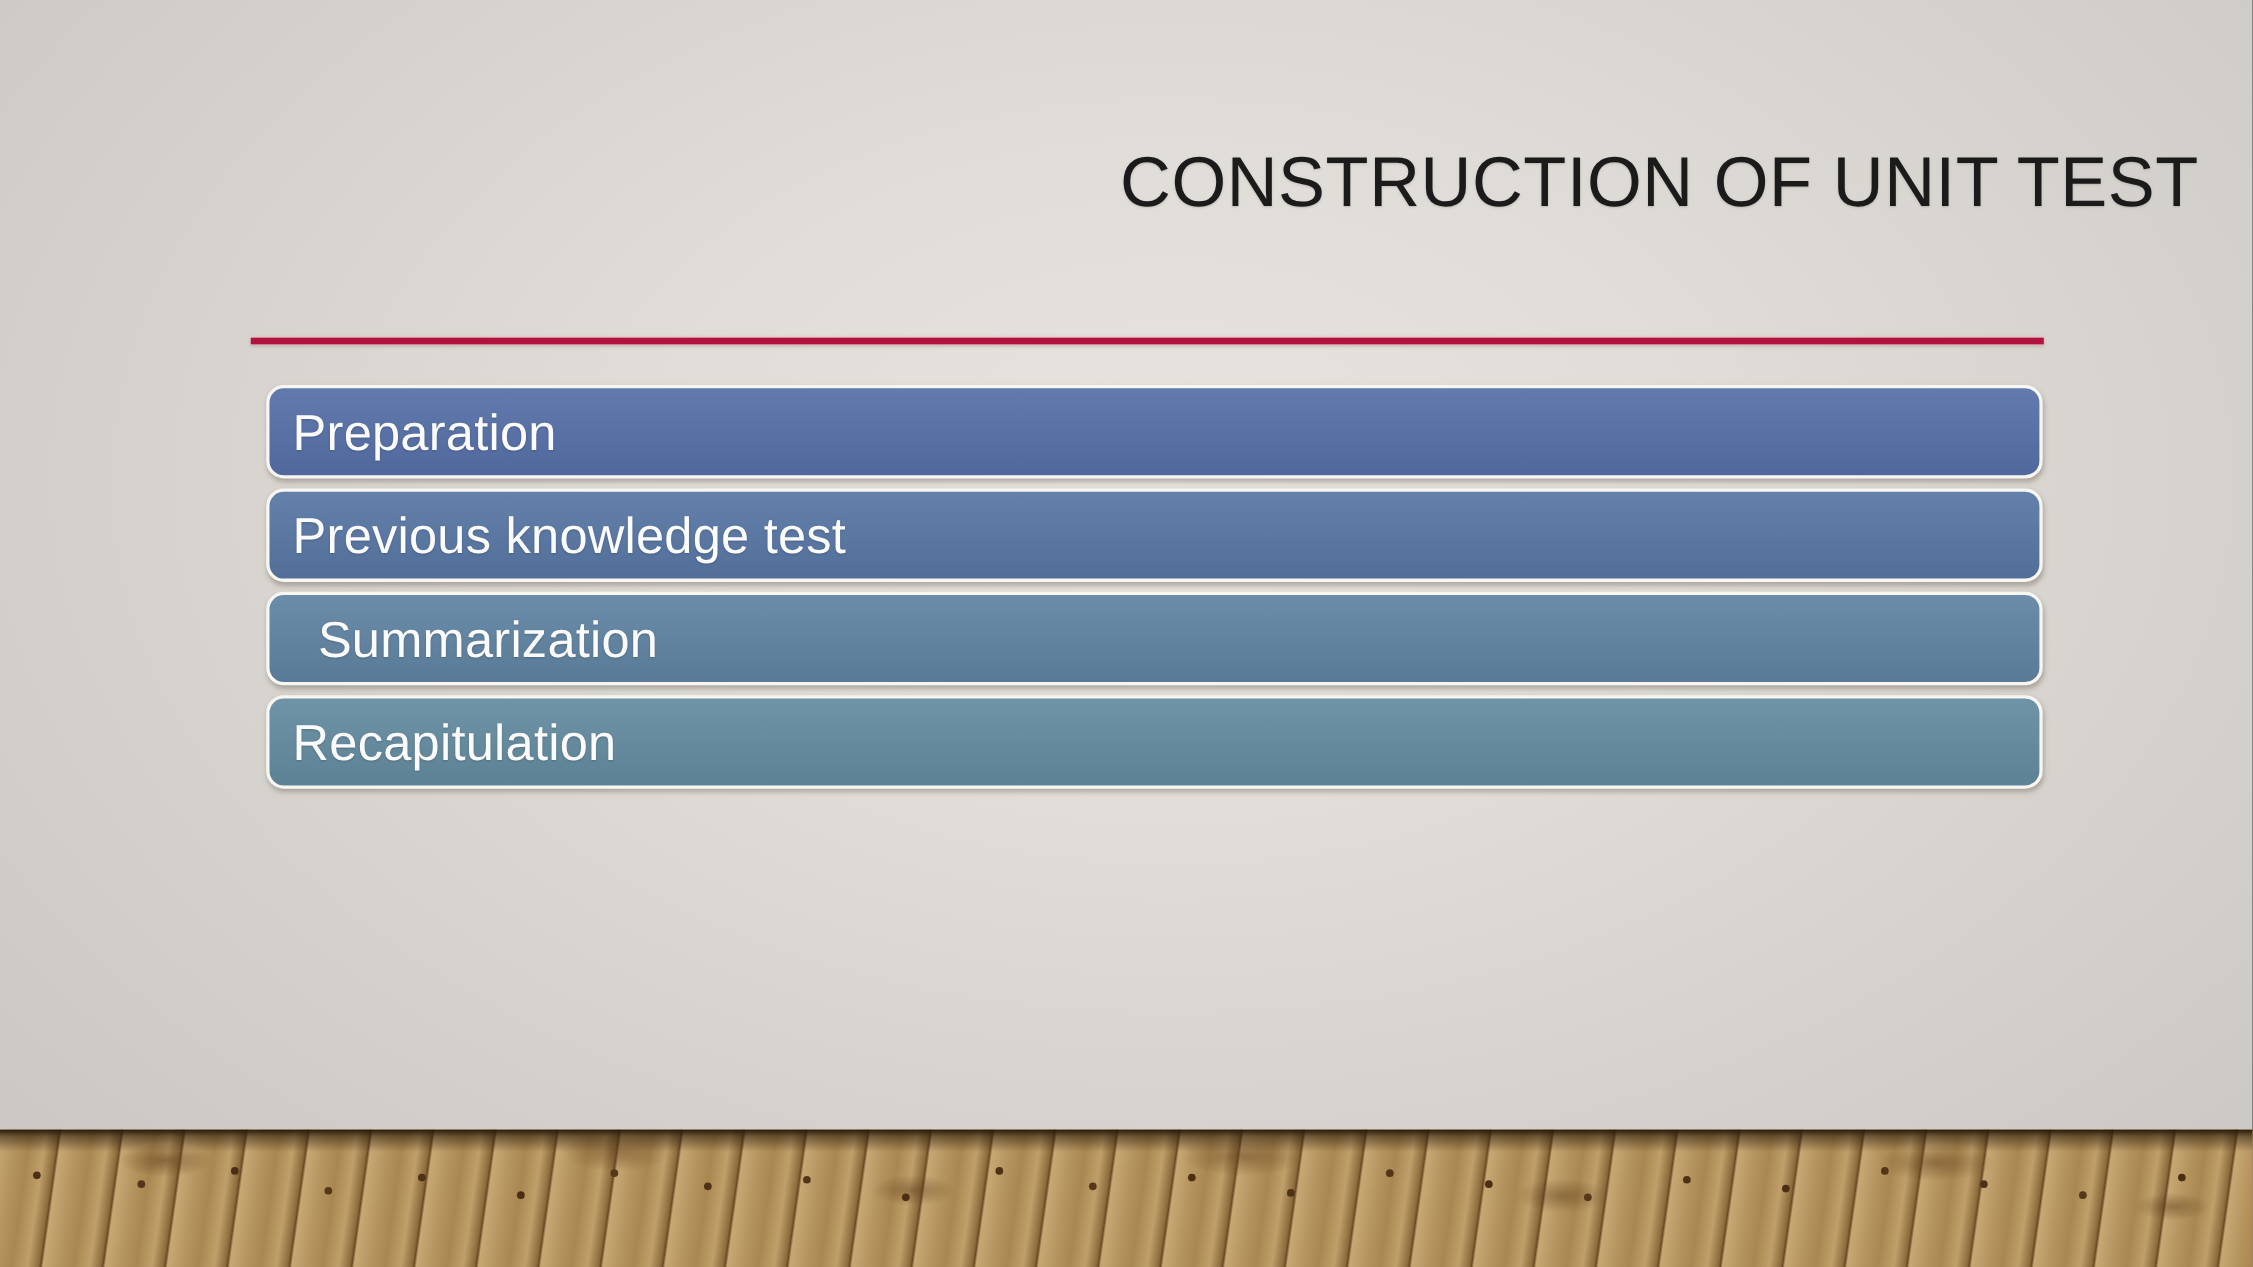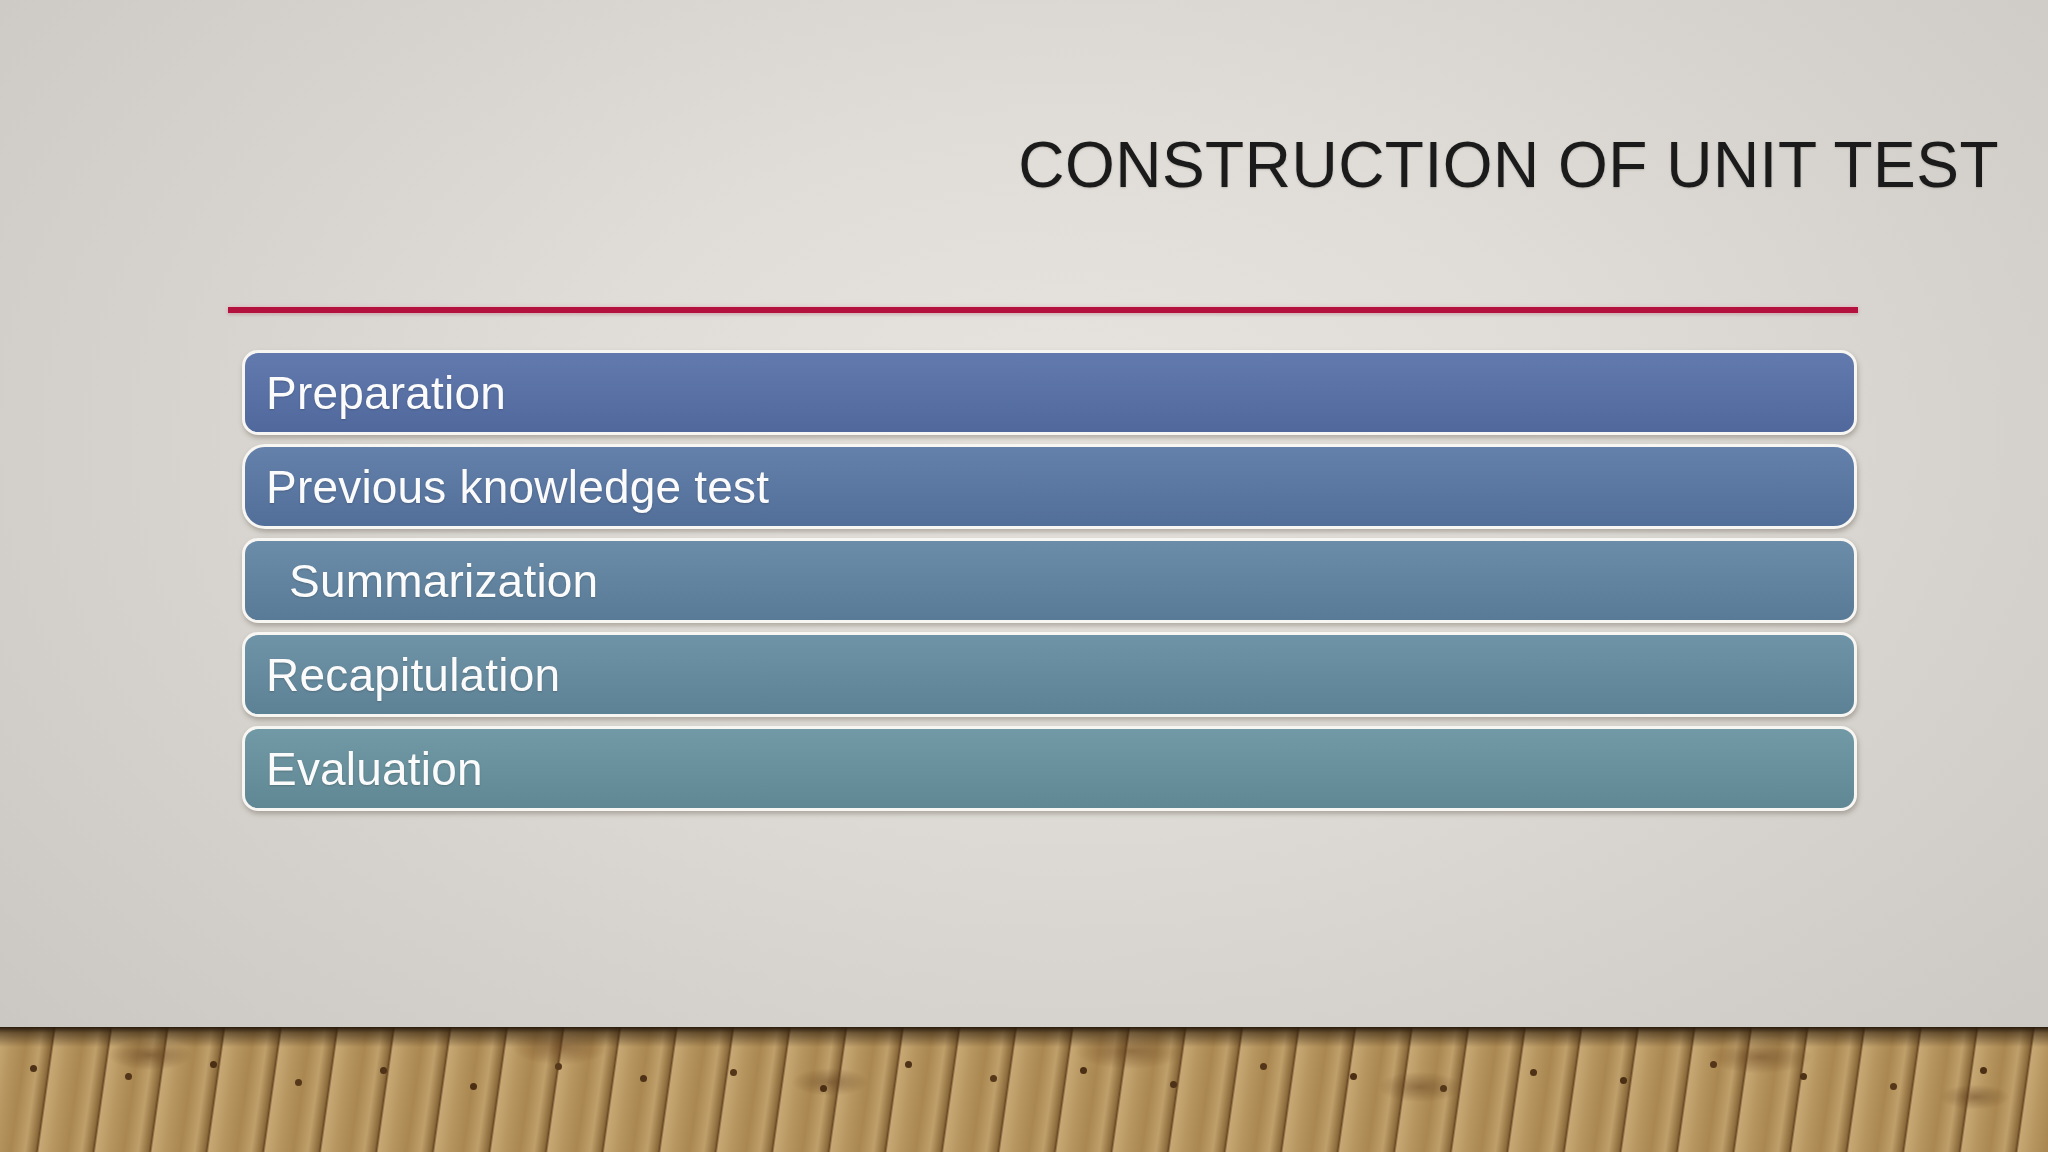--- a/index.html
+++ b/index.html
@@ -134,31 +134,28 @@
   <div class="title-wrap">
     <div class="slide-title">CONSTRUCTION OF UNIT TEST</div>
   </div>
 
   <div class="divider"></div>
 
   <div class="process-list">
     <div class="step-bar" style="background-color: rgb(86, 112, 168);">
       <span class="step-label">Preparation</span>
     </div>
-    <div class="step-bar" style="background-color: rgb(88, 119, 165); border-radius: 23px;">
+    <div class="step-bar" style="background-color: rgb(88, 119, 165);">
       <span class="step-label">Previous knowledge test</span>
     </div>
     <div class="step-bar" style="background-color: rgb(96, 132, 162); padding-left: 44px;">
       <span class="step-label">Summarization</span>
     </div>
     <div class="step-bar" style="background-color: rgb(100, 139, 160);">
       <span class="step-label">Recapitulation</span>
-    </div>
-    <div class="step-bar" style="background-color: rgb(103, 146, 159);">
-      <span class="step-label">Evaluation</span>
     </div>
   </div>
 
   <div class="floor">
     <div class="floor-nails"></div>
   </div>
 
 </div>
 
 </body></html>

